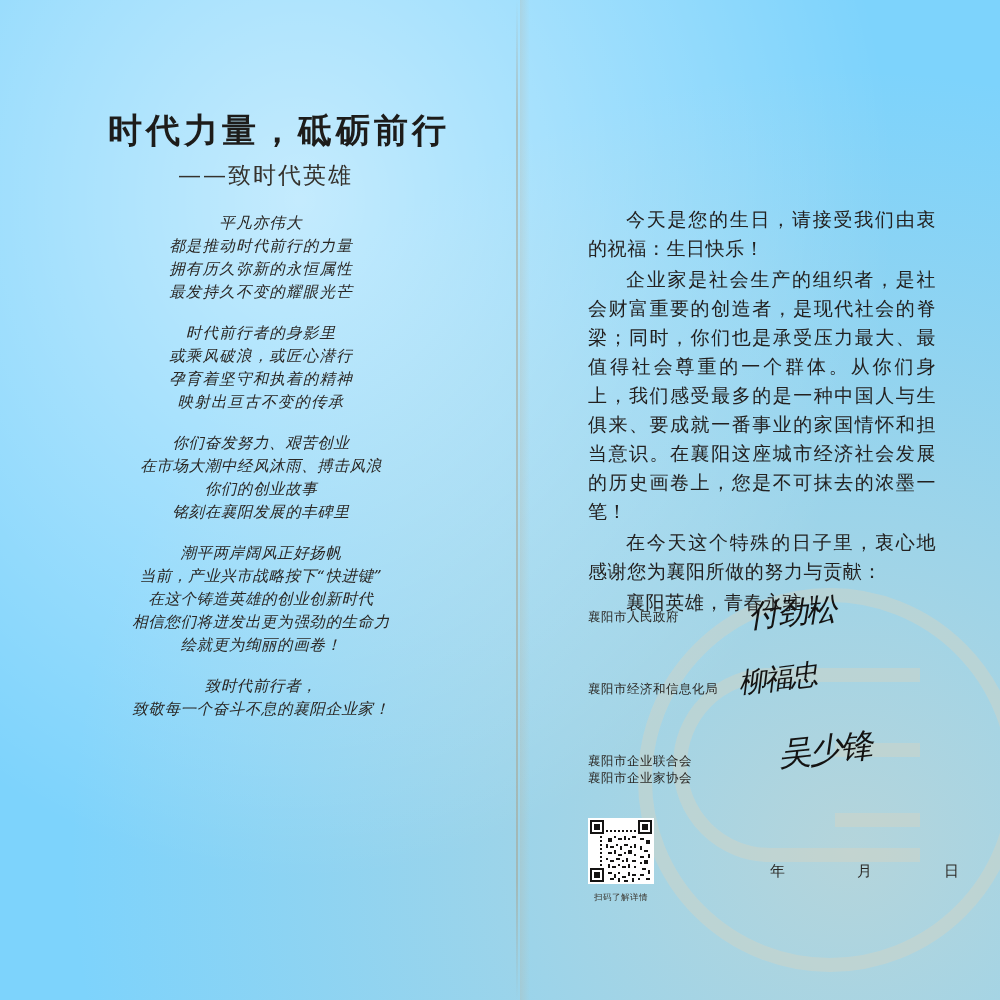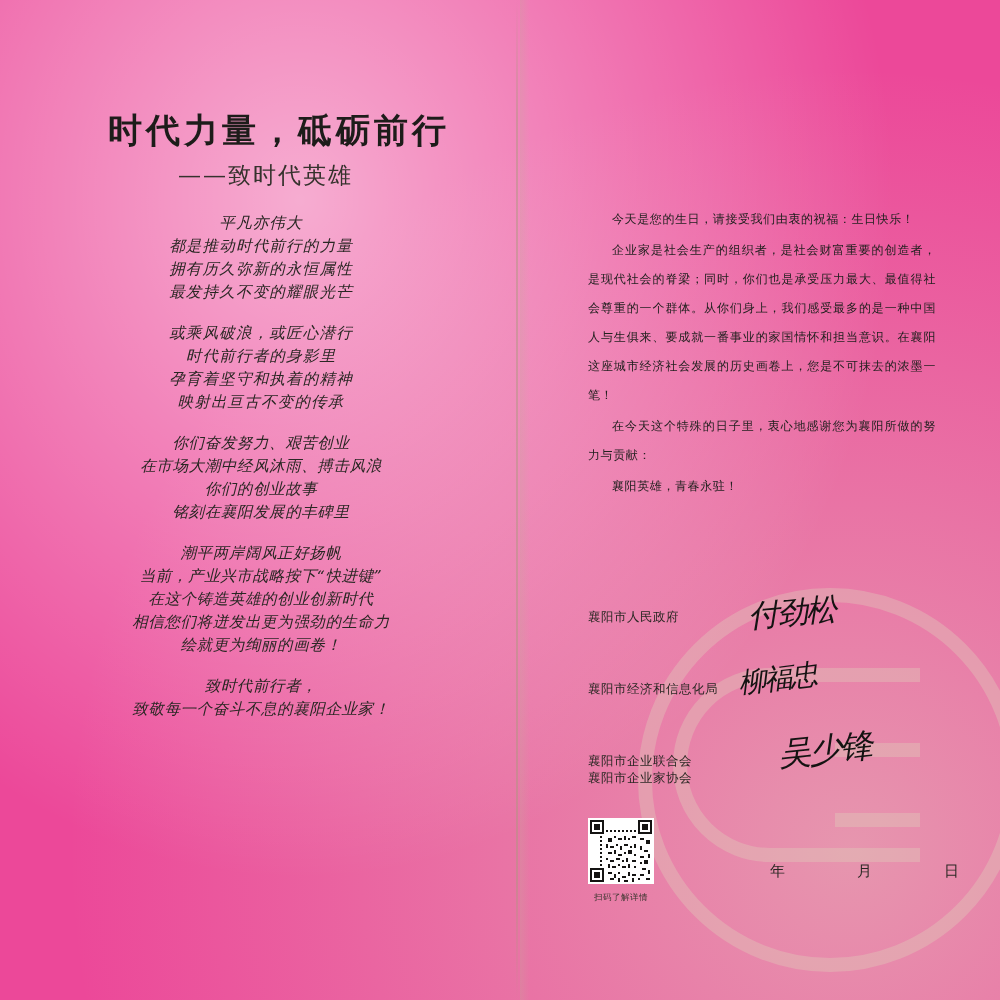--- a/index.html
+++ b/index.html
@@ -11,21 +11,21 @@
     width: 1000px;
     height: 1000px;
     font-family: "Liberation Sans", sans-serif;
     overflow: hidden;
   }
 
   #page {
     position: relative;
     width: 1000px;
     height: 1000px;
-    background: #ec4899;
+    background: #7dd3fc;
     overflow: hidden;
   }
 
   
   #page:before {
     content: "";
     position: absolute;
     inset: 0;
     background:
       radial-gradient(ellipse at 30% 20%, rgba(255,255,255,0.55), rgba(255,255,255,0) 60%),
@@ -127,21 +127,21 @@
     margin-left: 6px;
     vertical-align: 2px;
   }
 
   .body-text {
     position: absolute;
     left: 68px;
     top: 205px;
     width: 348px;
     font-family: Liberation Sans, sans-serif;
-    font-size: 12px;
+    font-size: 19px;
     line-height: 29px;
     color: #232120;
     letter-spacing: 0.6px;
     text-align: justify;
   }
   .body-text p { margin: 0 0 2px 0; text-indent: 2em; }
 
   .signers {
     position: absolute;
     left: 68px;
@@ -226,22 +226,22 @@
     <div class="poem">
 
       <div class="stanza">
         <div class="line">平凡亦伟大</div>
         <div class="line">都是推动时代前行的力量</div>
         <div class="line">拥有历久弥新的永恒属性</div>
         <div class="line">最发持久不变的耀眼光芒</div>
       </div>
 
       <div class="stanza">
+        <div class="line">时代前行者的身影里</div>
         <div class="line">或乘风破浪，或匠心潜行</div>
-        <div class="line">时代前行者的身影里</div>
         <div class="line">孕育着坚守和执着的精神</div>
         <div class="line">映射出亘古不变的传承</div>
       </div>
 
 
       <div class="stanza wide">
         <div class="line">你们奋发努力、艰苦创业</div>
         <div class="line">在市场大潮中经风沐雨、搏击风浪</div>
         <div class="line">你们的创业故事</div>
         <div class="line">铭刻在襄阳发展的丰碑里</div>

